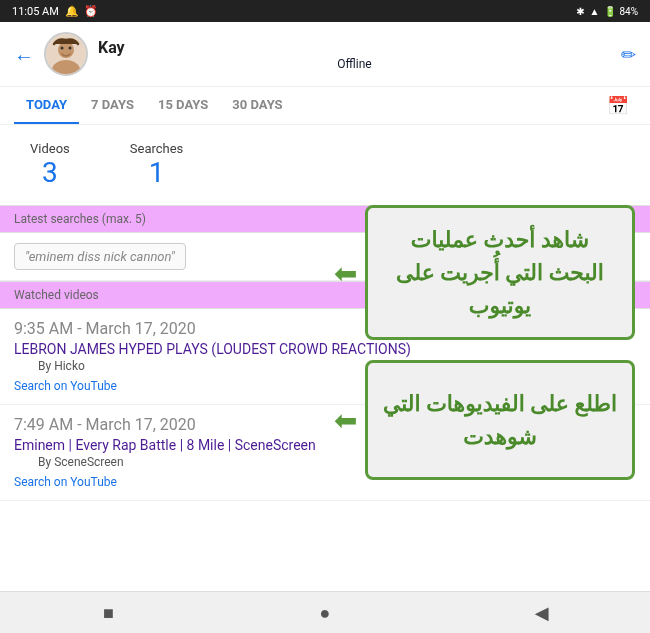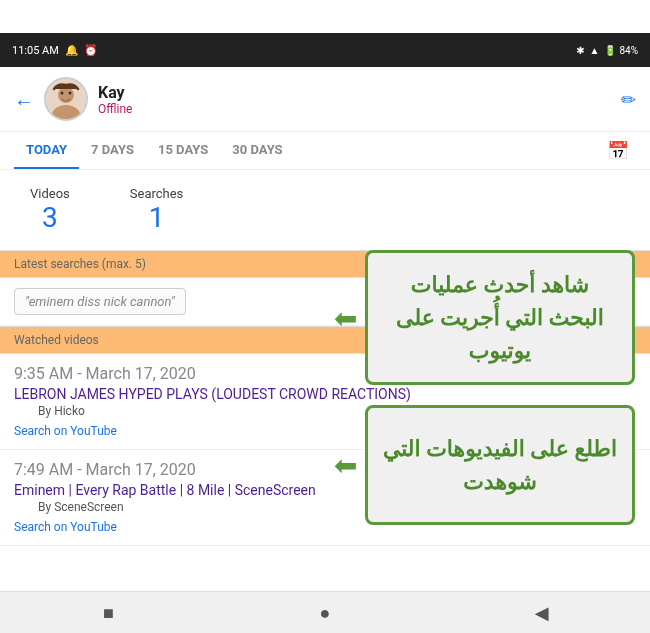--- a/index.html
+++ b/index.html
@@ -14,22 +14,21 @@
 
     
     .status-bar {
       background: #222;
       color: #fff;
       display: flex;
       align-items: center;
       justify-content: space-between;
       padding: 4px 12px;
       font-size: 11px;
-      height: 34px;
-      margin-top: 33px;
+      height: 22px;
     }
     .status-bar-left { display: flex; align-items: center; gap: 6px; }
     .status-bar-right { display: flex; align-items: center; gap: 5px; font-size: 10px; }
 
     
     .header {
       display: flex;
       align-items: center;
       padding: 10px 14px;
       background: #fff;
@@ -48,21 +47,21 @@
       background: #e0e0e0;
       display: flex;
       align-items: center;
       justify-content: center;
       font-size: 22px;
       overflow: hidden;
       border: 2px solid #ccc;
     }
     .header-info { flex: 1; }
     .header-name { font-weight: bold; font-size: 16px; color: #222; }
-    .header-status { font-size: 12px; color: #be185d; }
+    .header-status { font-size: 12px; color: #0f172a; text-align: center; }
     .edit-btn { color: #1a73e8; font-size: 18px; cursor: pointer; }
 
     
     .tabs {
       display: flex;
       align-items: center;
       padding: 0 14px;
       border-bottom: 1px solid #eee;
       gap: 0;
     }
@@ -97,21 +96,21 @@
     .stat-value { font-size: 28px; color: #1a73e8; font-weight: 400; }
 
     
     .content-area {
       position: relative;
       background: #fff;
     }
 
     
     .section-header {
-      background: #fdba74;
+      background: #f0abfc;
       padding: 6px 14px;
       font-size: 12px;
       color: #666;
       border-top: 1px solid #e0e0e0;
       border-bottom: 1px solid #e0e0e0;
     }
 
     
     .search-item {
       padding: 10px 14px;

